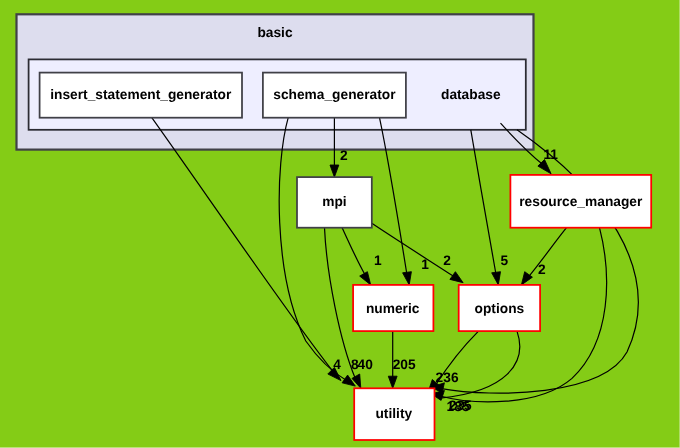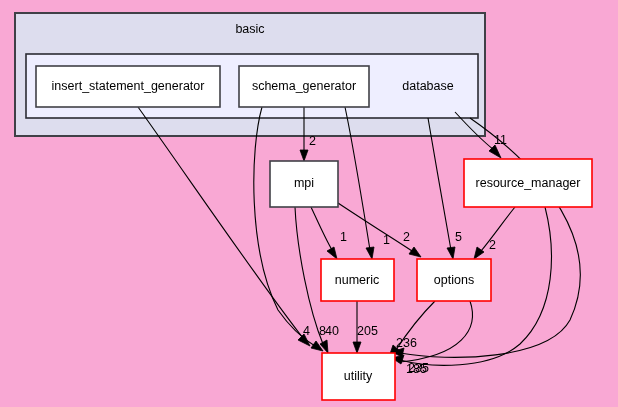--- a/index.html
+++ b/index.html
@@ -4,23 +4,24 @@
 <style>
   html, body {
     margin: 0;
     padding: 0;
     background: #ffffff;
   }
   #page {
     position: relative;
     width: 618px;
     height: 407px;
-    background: #f9a8d4;
+    background: #84cc16;
     overflow: hidden;
     font-family: "Liberation Sans", sans-serif;
+    font-weight: bold;
   }
   #graph {
     position: absolute;
     left: 0;
     top: 0;
     width: 618px;
     height: 407px;
   }
   .node-label {
     font-family: "Liberation Sans", sans-serif;

